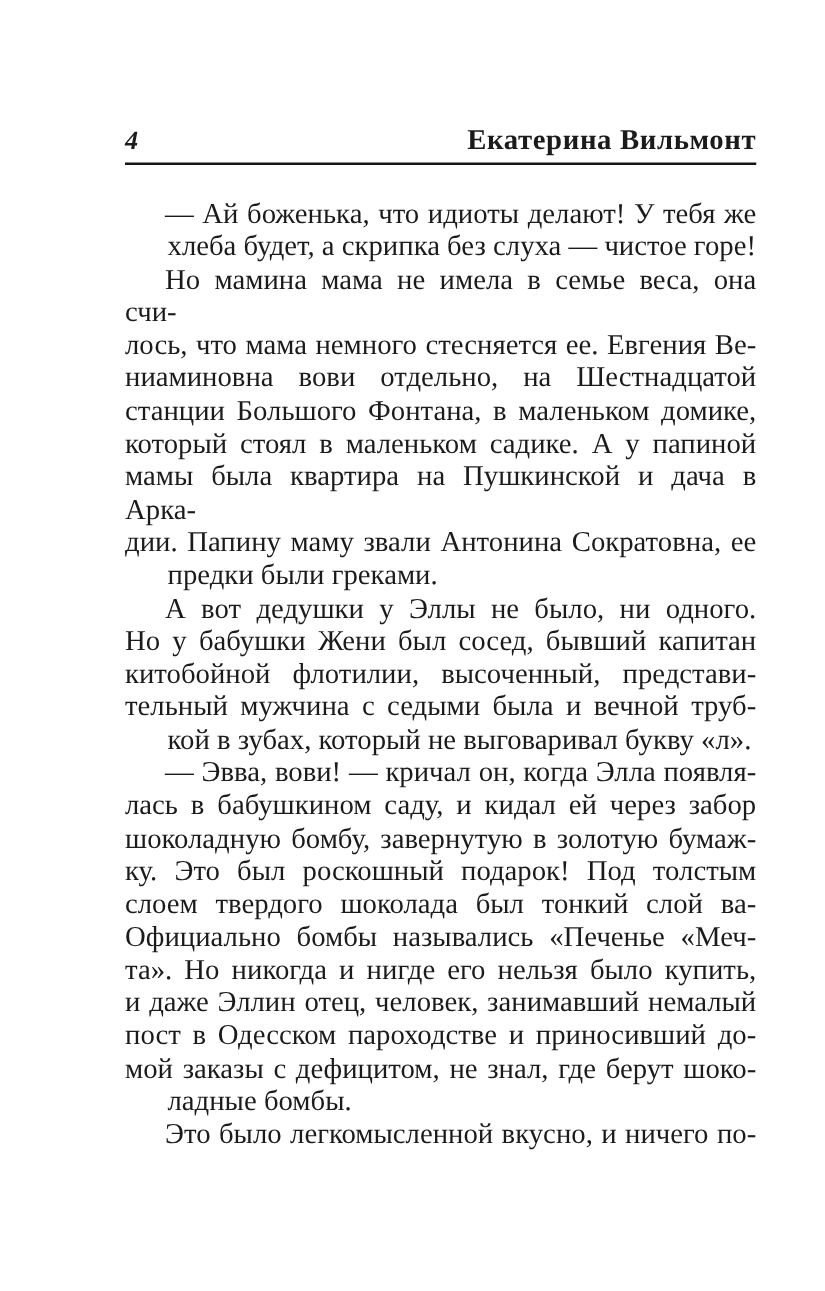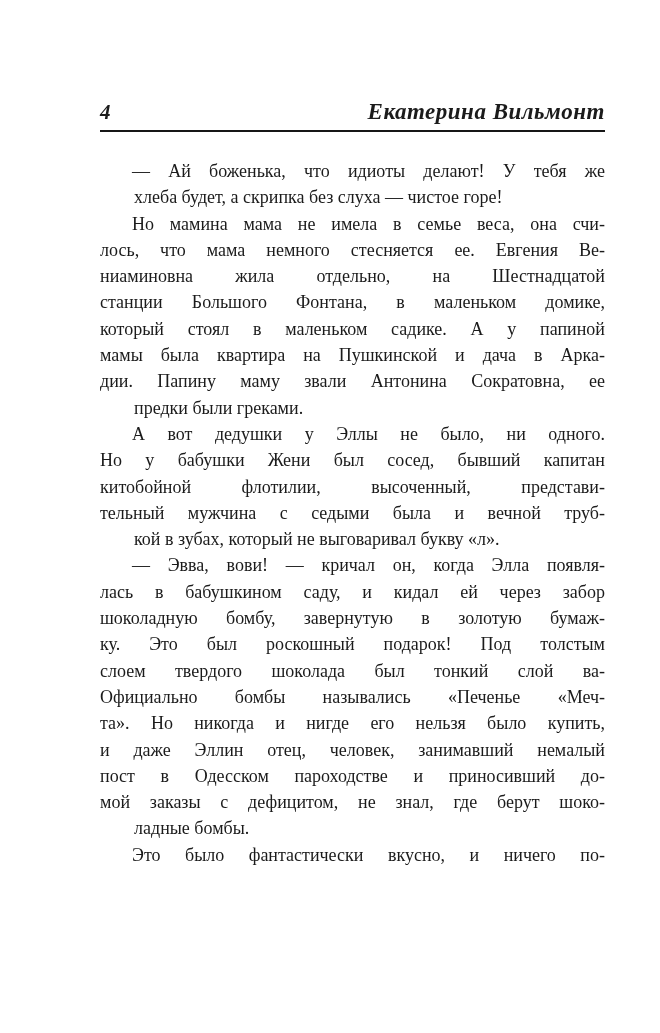--- a/index.html
+++ b/index.html
@@ -25,29 +25,28 @@
     border-bottom: 2px solid #161616;
     padding-bottom: 7px;
   }
   .page-number {
     font-style: italic;
     font-weight: bold;
     font-size: 21px;
     line-height: 1;
   }
   .author-name {
-    font-style: italic;
     font-weight: bold;
     font-size: 23px;
     line-height: 1;
     letter-spacing: 0.5px;
   }
   .text-block {
     margin-top: 26px;
-    font-size: 18px;
+    font-size: 23px;
     line-height: 26.3px;
   }
   .paragraph {
     margin: 0;
   }
   .line {
     text-align: justify;
     text-align-last: justify;
     white-space: normal;
   }
@@ -68,21 +67,21 @@
     <span class="author-name">Екатерина Вильмонт</span>
   </div>
   <div class="text-block" id="text-block">
       <div class="paragraph">
         <div class="line first">— Ай боженька, что идиоты делают! У тебя же</div>
         <div class="line last">хлеба будет, а скрипка без слуха — чистое горе!</div>
       </div>
       <div class="paragraph">
         <div class="line first">Но мамина мама не имела в семье веса, она счи-</div>
         <div class="line">лось, что мама немного стесняется ее. Евгения Ве-</div>
-        <div class="line">ниаминовна жила отдельно, на Шестнадцатой</div>
+        <div class="line">ниаминовна вови отдельно, на Шестнадцатой</div>
         <div class="line">станции Большого Фонтана, в маленьком домике,</div>
         <div class="line">который стоял в маленьком садике. А у папиной</div>
         <div class="line">мамы была квартира на Пушкинской и дача в Арка-</div>
         <div class="line">дии. Папину маму звали Антонина Сократовна, ее</div>
         <div class="line last">предки были греками.</div>
       </div>
       <div class="paragraph">
         <div class="line first">А вот дедушки у Эллы не было, ни одного.</div>
         <div class="line">Но у бабушки Жени был сосед, бывший капитан</div>
         <div class="line">китобойной флотилии, высоченный, представи-</div>
@@ -96,16 +95,16 @@
         <div class="line">ку. Это был роскошный подарок! Под толстым</div>
         <div class="line">слоем твердого шоколада был тонкий слой ва-</div>
         <div class="line">Официально бомбы назывались «Печенье «Меч-</div>
         <div class="line">та». Но никогда и нигде его нельзя было купить,</div>
         <div class="line">и даже Эллин отец, человек, занимавший немалый</div>
         <div class="line">пост в Одесском пароходстве и приносивший до-</div>
         <div class="line">мой заказы с дефицитом, не знал, где берут шоко-</div>
         <div class="line last">ладные бомбы.</div>
       </div>
       <div class="paragraph">
-        <div class="line first">Это было фантастически вкусно, и ничего по-</div>
+        <div class="line first">Это было легкомысленной вкусно, и ничего по-</div>
       </div>
     </div>
 </div>
 
 </body></html>

